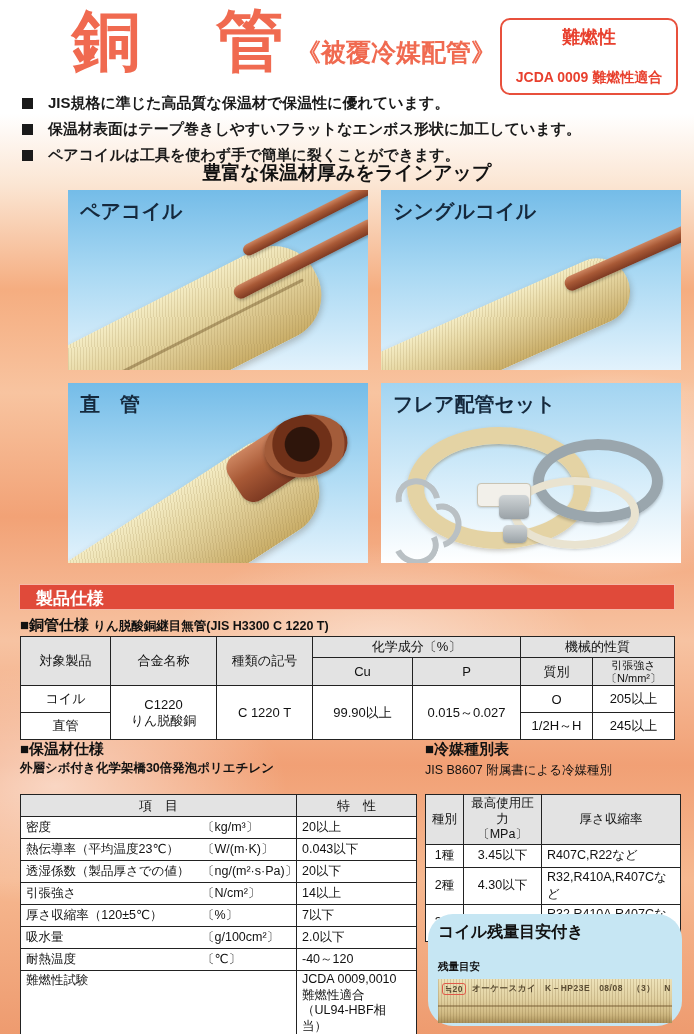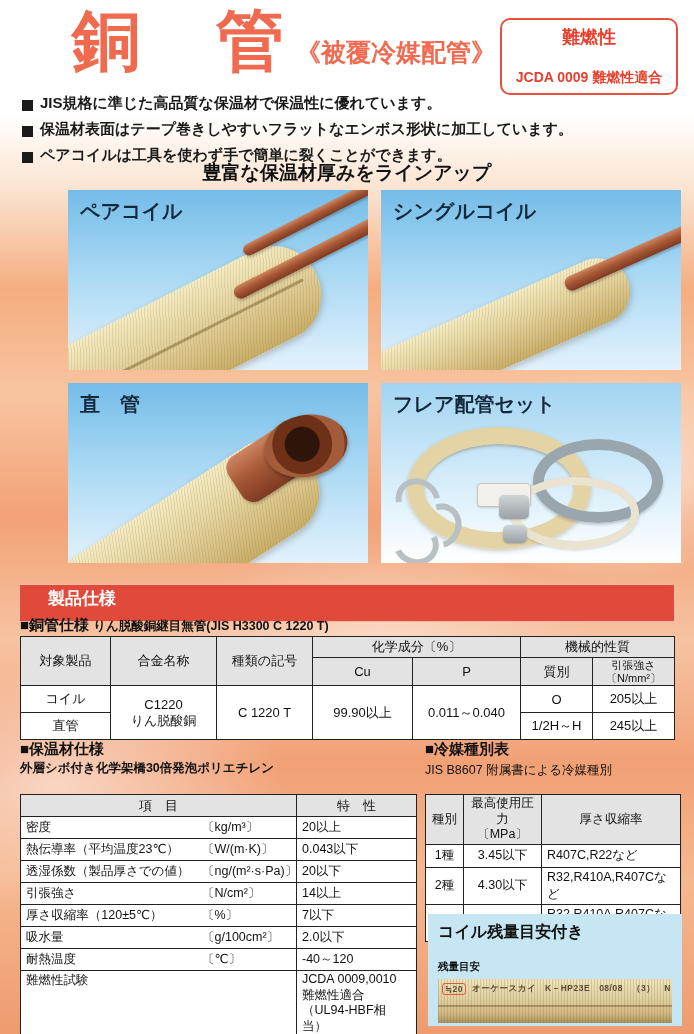--- a/index.html
+++ b/index.html
@@ -27,21 +27,21 @@
   }
   .badge{
     position:absolute;right:16px;top:18px;width:166px;
     background:#fff;border:2px solid #e8503c;border-radius:10px;
     text-align:center;padding:5px 4px 6px;
   }
   .badge .b1{font-size:18px;font-weight:bold;color:#e8402e;}
   .badge .b2{font-size:14px;font-weight:bold;color:#e8402e;margin-top:20px;}
   
   .features{position:absolute;left:22px;top:94px;width:650px;}
-  .feature{display:flex;gap:7px;margin-bottom:7px;font-size:15px;font-weight:bold;color:#1a1a1a;align-items:center;}
+  .feature{display:flex;gap:15px;margin-bottom:7px;font-size:15px;font-weight:bold;color:#1a1a1a;}
   .bullet{flex:0 0 11px;width:11px;height:11px;background:#1a1a1a;margin-top:4px;}
   
   .lineup-heading{
     position:absolute;left:0;top:160px;width:694px;text-align:center;
     font-size:19px;font-weight:bold;color:#111;
   }
   .photo-grid{position:absolute;left:68px;top:190px;width:613px;}
   .photo-box{
     position:absolute;width:300px;height:180px;overflow:hidden;
     background:linear-gradient(180deg,#74bce8 0%,#a8d8f3 45%,#e2f2fc 100%);
@@ -77,22 +77,22 @@
   
   .ring{position:absolute;border-radius:50%;}
   .ring.r-beige{left:26px;top:44px;width:150px;height:88px;border:17px solid #e4d3a4;box-shadow:inset 0 2px 3px rgba(120,95,50,.4),0 2px 4px rgba(80,60,30,.25);}
   .ring.r-gray{right:18px;top:56px;width:108px;height:62px;border:11px solid #9aa6ad;box-shadow:0 2px 3px rgba(0,0,0,.2);}
   .ring.r-cream{right:42px;bottom:14px;width:112px;height:56px;border:8px solid #e9e3d0;box-shadow:0 1px 3px rgba(0,0,0,.18);}
   .arc{position:absolute;width:34px;height:30px;border:6px solid #b9c0c4;border-radius:50%;border-bottom-color:transparent;border-right-color:transparent;transform:rotate(35deg);}
   .tray{position:absolute;left:96px;bottom:56px;width:52px;height:22px;background:#f2f0ea;border:1px solid #c9c4b4;border-radius:4px;box-shadow:0 1px 2px rgba(0,0,0,.15);}
   .nut{position:absolute;width:30px;height:24px;background:linear-gradient(180deg,#cfd4d6,#9aa2a7);border-radius:5px;box-shadow:0 1px 2px rgba(0,0,0,.2);}
   
   .section-bar{
-    position:absolute;left:20px;top:585px;width:654px;height:36px;line-height:28px;
-    background:#e04a3a;color:#fff;font-size:17px;font-weight:bold;padding-left:28px;
+    position:absolute;left:20px;top:585px;width:654px;height:24px;line-height:28px;
+    background:#e04a3a;color:#fff;font-size:17px;font-weight:bold;padding-left:16px;
     box-sizing:border-box;box-shadow:0 0 0 1px #f5b8a6;
   }
   .copper-head{position:absolute;left:20px;top:616px;font-size:15px;font-weight:bold;color:#111;}
   .copper-head .small{font-size:12.5px;font-weight:bold;}
   
   table{border-collapse:collapse;background:#fff;}
   th,td{border:1px solid #222;font-size:13px;padding:1px 5px;}
   th{background:#e3e3e3;font-weight:normal;}
   .copper-table{position:absolute;left:20px;top:636px;width:654px;table-layout:fixed;}
   .copper-table th,.copper-table td{text-align:center;}
@@ -109,21 +109,21 @@
   .ins-table .item-cell .nm{flex:0 0 172px;}
   .ref-title{position:absolute;left:425px;top:740px;font-size:15px;font-weight:bold;}
   .ref-desc{position:absolute;left:425px;top:762px;font-size:12.5px;}
   .ref-table{position:absolute;left:425px;top:794px;width:255px;table-layout:fixed;}
   .ref-table th{font-size:12.5px;}
   .ref-table td{height:20px;font-size:12.5px;}
   .ref-table .c{text-align:center;}
   
   .gauge-box{
     position:absolute;left:428px;top:914px;width:254px;height:112px;
-    background:#c6e6f3;box-sizing:border-box;padding:8px 10px;
+    background:#c6e6f3;box-sizing:border-box;padding:8px 10px;border-radius:25px;
   }
   .gauge-title{font-size:16px;font-weight:bold;color:#111;}
   .gauge-label{font-size:10.5px;font-weight:bold;margin-top:17px;}
   .pipe-sample{
     position:relative;margin-top:5px;height:44px;
     background:
       repeating-linear-gradient(90deg, rgba(120,95,50,.22) 0 1px, rgba(0,0,0,0) 1px 3px),
       linear-gradient(180deg,#eee3ba 0%,#e2d2a2 45%,#d5c08b 70%,#c7ae72 100%);
     box-shadow:inset 0 -8px 6px -4px rgba(110,85,45,.35);
   }
@@ -229,21 +229,21 @@
       <th>質別</th>
       <th class="unitline preline">引張強さ
 〔N/mm²〕</th>
     </tr>
     <tr>
       <td style="height:24px">コイル</td>
       <td rowspan="2" class="preline">C1220
 りん脱酸銅</td>
       <td rowspan="2">C 1220 T</td>
       <td rowspan="2">99.90以上</td>
-      <td rowspan="2">0.011～0.040</td>
+      <td rowspan="2">0.015～0.027</td>
       <td>O</td>
       <td>205以上</td>
     </tr>
     <tr>
       <td style="height:24px">直管</td>
       <td>1/2H～H</td>
       <td>245以上</td>
     </tr>
   </tbody>
     </table>

